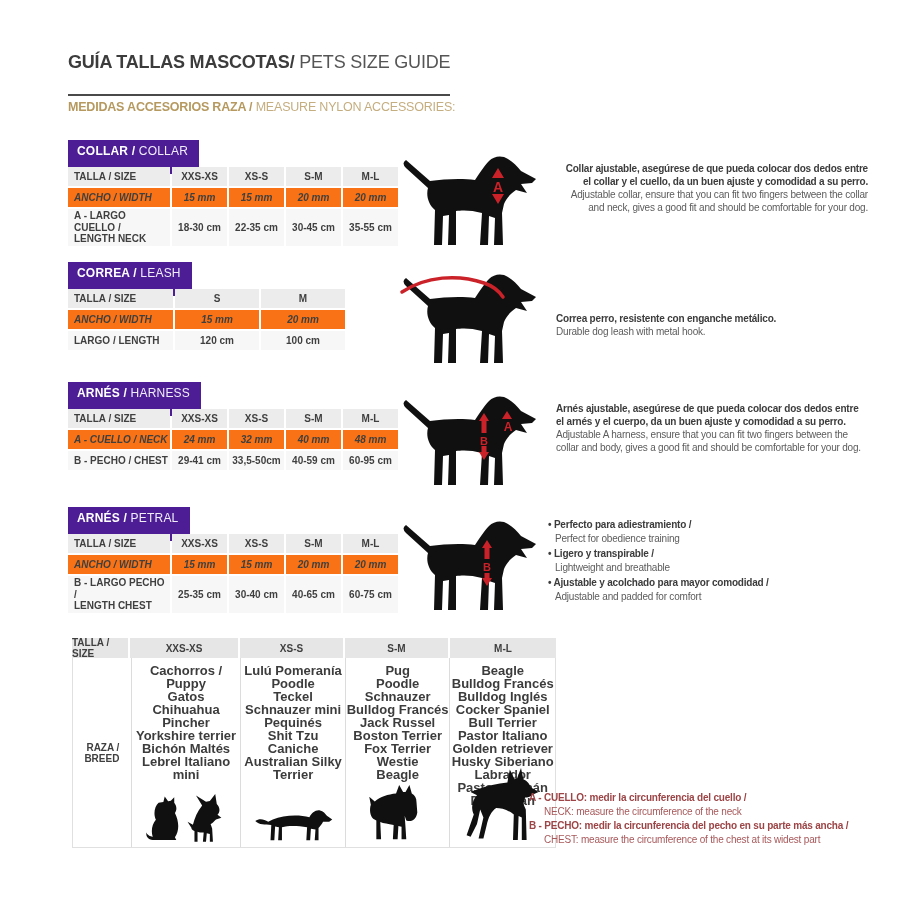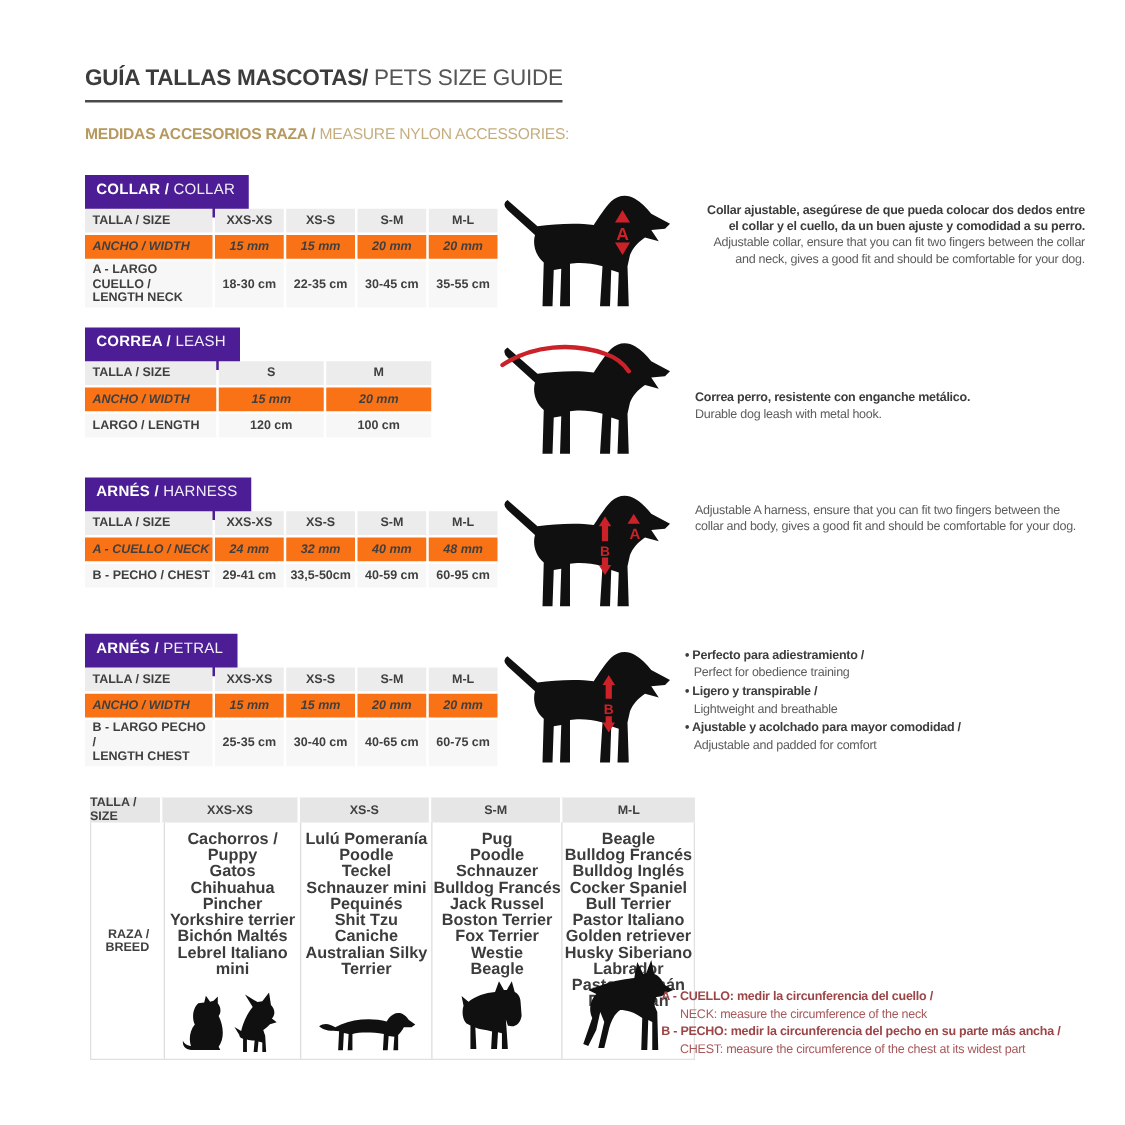--- a/index.html
+++ b/index.html
@@ -1,20 +1,20 @@
 <!DOCTYPE html>
 <html><head>
 <meta charset="utf-8">
 <style>
   html,body{margin:0;padding:0;background:#ffffff;}
   body{font-family:"Liberation Sans", sans-serif; width:900px; height:900px; position:relative; overflow:hidden; color:#3d3d3d;}
   .abs{position:absolute;}
 
   
-  .page-title{left:68px; top:52px; font-size:18px; letter-spacing:-0.2px; border-bottom:2px solid #4a4a4a; padding-bottom:7px; width:fit-content;}
+  .page-title{left:68px; top:52px; font-size:18px; letter-spacing:-0.2px; border-bottom:2px solid #4a4a4a; padding-bottom:21px; width:fit-content;}
   .page-title .b{font-weight:700; color:#3c3c3c;}
   .page-title .l{font-weight:400; color:#555;}
   .page-sub{left:68px; top:100px; font-size:12.5px; letter-spacing:-0.2px;}
   .page-sub .b{font-weight:700; color:#b6995f;}
   .page-sub .l{font-weight:400; color:#b6995f; opacity:.8;}
 
   
   .sec-head{background:#4c1d95; color:#fff; font-size:12px; padding:4px 11px 16px 9px; width:fit-content; letter-spacing:.2px;}
   .sec-head .b{font-weight:700;}
   .sec-head .l{font-weight:400; opacity:.92;}
@@ -167,20 +167,21 @@
   <use href="#dogBody"></use>
   <path class="mark-line" d="M86 32 L86 45 M86 58 L86 66" stroke-width="5"></path>
   <path class="mark" d="M86 25 L81 33 L91 33 Z"></path>
   <path class="mark" d="M86 72 L81 64 L91 64 Z"></path>
   <text class="mark-text" x="86" y="57" font-size="11" text-anchor="middle">B</text>
   <path class="mark" d="M109 23 L104 31 L114 31 Z"></path>
   <text class="mark-text" x="110" y="43" font-size="12" text-anchor="middle">A</text>
 </svg>
 
 <div class="abs desc" style="left:556px; top:402px;">
+  <div class="es">Arnés ajustable, asegúrese de que pueda colocar dos dedos entre el arnés y el cuerpo, da un buen ajuste y comodidad a su perro.</div>
   <div class="en">Adjustable A harness, ensure that you can fit two fingers between the collar and body, gives a good fit and should be comfortable for your dog.</div>
 </div>
 
 <div class="abs sec-head" style="left:68px; top:507px;">
   <span class="b">ARNÉS /</span><span class="l"> PETRAL</span>
 </div>
 <div class="abs size-table t-wide" style="left:68px; top:534px;">
     <div class="cell shade-light first">TALLA / SIZE</div>
     <div class="cell shade-light">XXS-XS</div>
     <div class="cell shade-light">XS-S</div>

